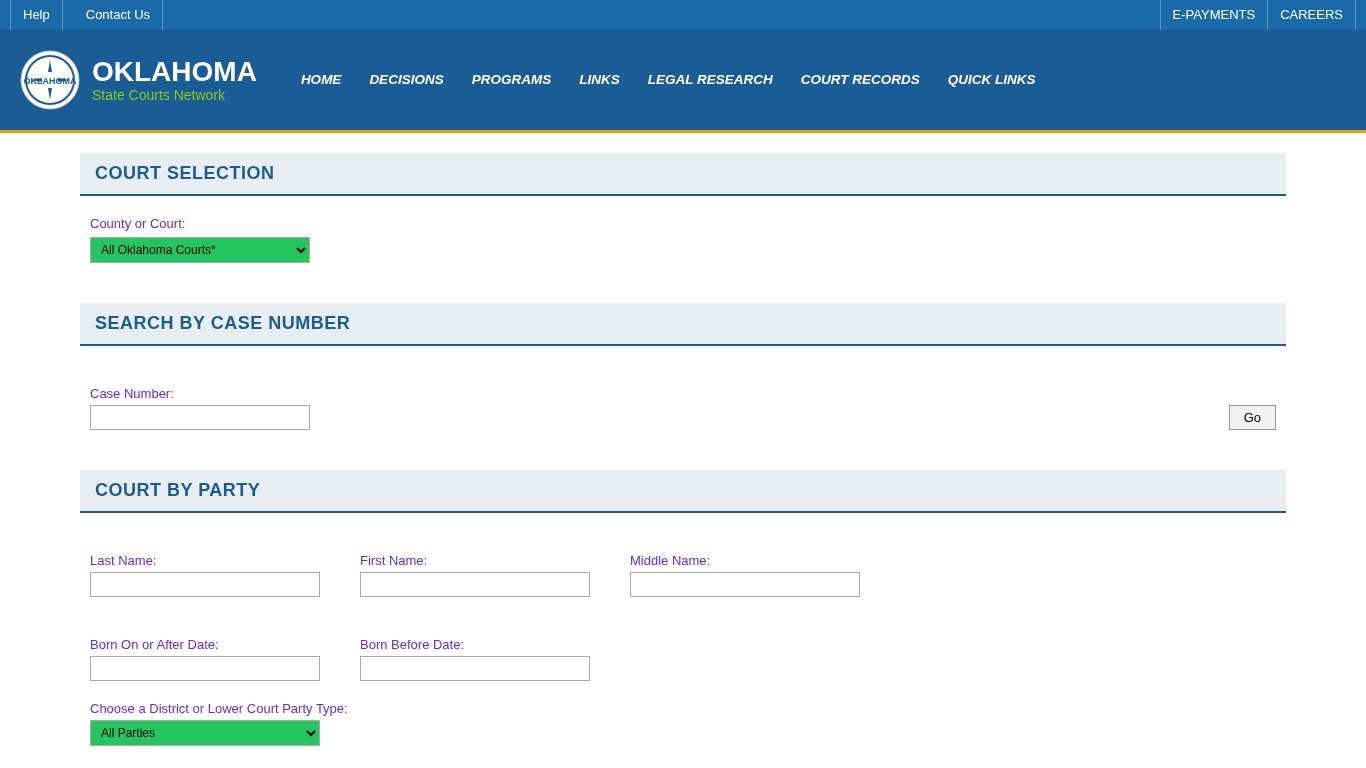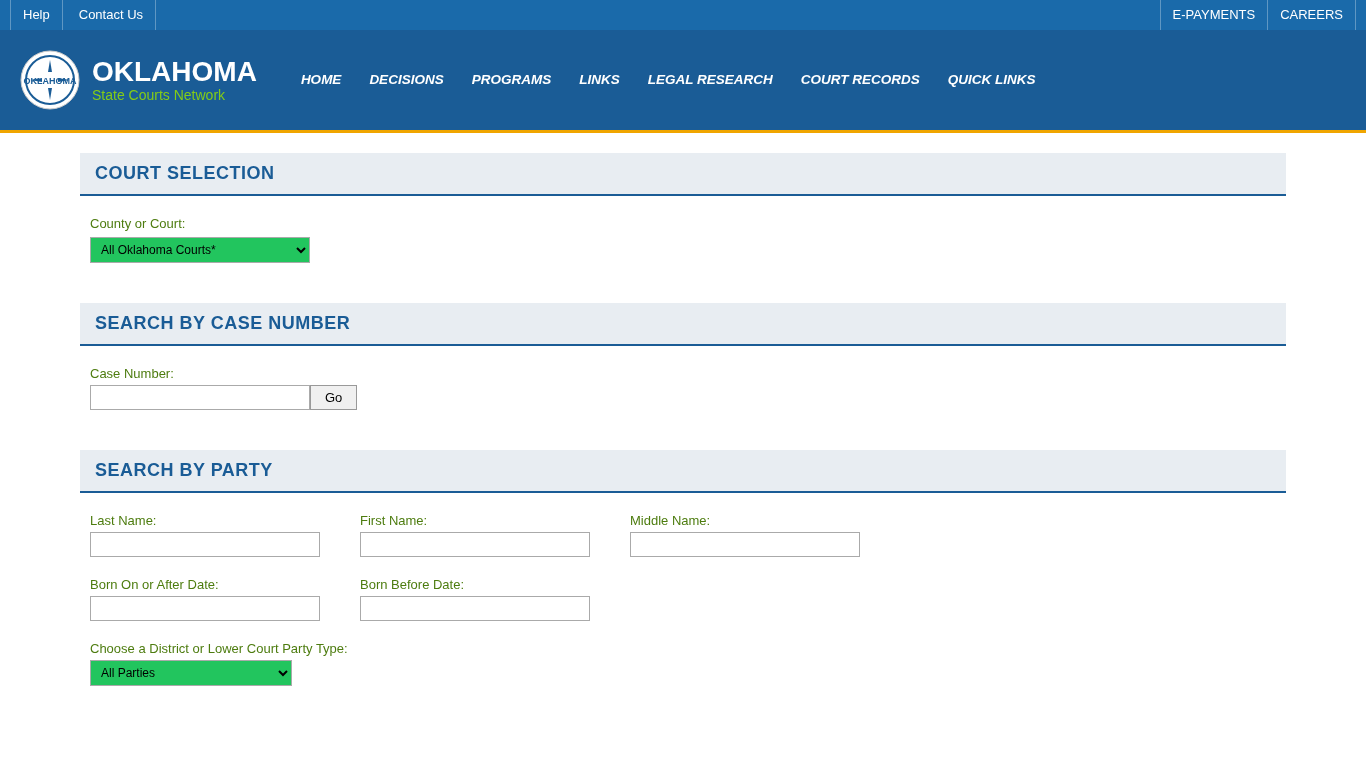--- a/index.html
+++ b/index.html
@@ -7,21 +7,21 @@
 
     
     .top-bar {
       background: #1a6aaa;
       height: 30px;
       display: flex;
       align-items: center;
       justify-content: space-between;
       padding: 0 10px;
     }
-    .top-bar-left { display: flex; gap: 4px; }
+    .top-bar-left { display: flex; gap: 11px; }
     .top-bar-right { display: flex; gap: 0; align-items: center; }
     .top-bar a {
       color: #fff;
       text-decoration: none;
       font-size: 13px;
       padding: 0 12px;
       line-height: 30px;
       border-right: 1px solid rgba(255,255,255,0.3);
     }
     .top-bar a:first-child { border-left: 1px solid rgba(255,255,255,0.3); }
@@ -97,22 +97,23 @@
       font-size: 18px;
       font-weight: bold;
       letter-spacing: 0.5px;
     }
 
     .form-section { padding: 0 10px 20px 10px; }
 
     label {
       display: block;
       font-size: 13px;
-      color: #4d7c0f;
+      color: #6d28d9;
       margin-bottom: 4px;
+      margin-top: 20px;
     }
 
     input[type="text"] {
       border: 1px solid #aaa;
       padding: 4px 6px;
       font-size: 13px;
       background: #fff;
     }
 
     select {
@@ -122,42 +123,42 @@
       background: #22c55e;
       cursor: pointer;
     }
 
     .court-select-wrapper { margin-top: 6px; }
     .court-select-wrapper select { width: 220px; }
 
     .case-number-row {
       display: flex;
       align-items: flex-end;
-      justify-content: flex-start;
+      justify-content: space-between;
     }
     .case-number-row input[type="text"] { width: 220px; }
 
     .go-button {
       background: #f0f0f0;
       border: 1px solid #999;
       padding: 4px 14px;
       font-size: 13px;
       cursor: pointer;
     }
 
     
     .party-grid-row {
       display: flex;
       gap: 40px;
       margin-bottom: 20px;
     }
     .party-grid-row .field-group { display: flex; flex-direction: column; }
     .party-grid-row input[type="text"] { width: 230px; }
 
-    .party-select-wrapper select { width: 202px; }
+    .party-select-wrapper select { width: 230px; }
 
     
     .header-divider {
       height: 3px;
       background: #f0a500;
       width: 100%;
     }
   </style>
 </head>
 <body>
@@ -227,21 +228,21 @@
     <div class="case-number-row">
       <div>
         <label>Case Number:</label>
         <input type="text" style="">
       </div>
       <button class="go-button">Go</button>
     </div>
   </div>
 
   <div class="section-header">
-    <h2>SEARCH BY PARTY</h2>
+    <h2>COURT BY PARTY</h2>
   </div>
   <div class="form-section">
     <div class="party-grid-row">
       <div class="field-group">
         <label>Last Name:</label>
         <input type="text" style="">
       </div>
       <div class="field-group">
         <label>First Name:</label>
         <input type="text" style="">

